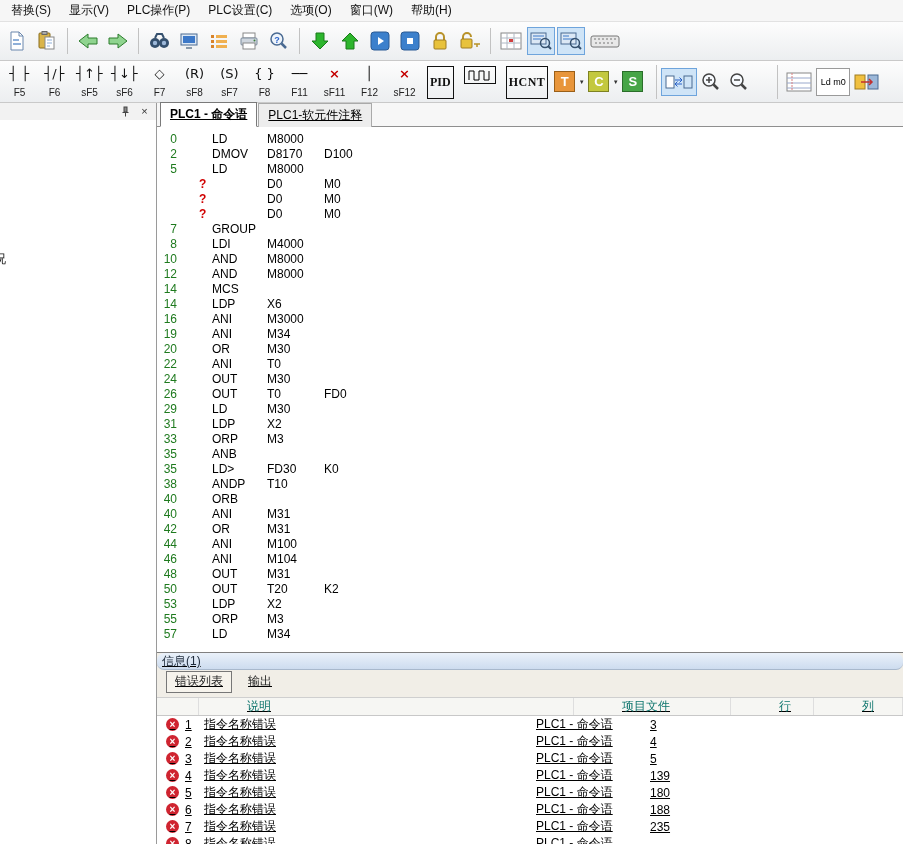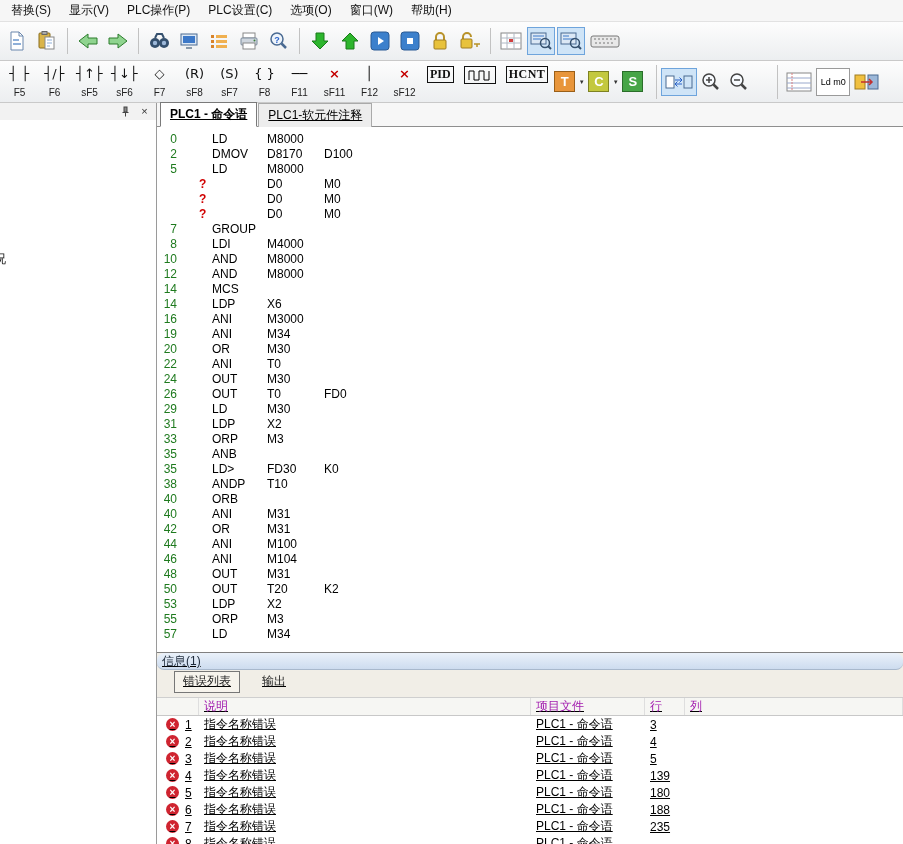--- a/index.html
+++ b/index.html
@@ -19,21 +19,21 @@
   .tbtn.pressed { background:#cfe4f7; border:1px solid #6ea4dc; }
   .vsep { width:1px; height:26px; background:#c2c2c2; margin:0 4px; display:inline-block; }
   .vsep.tall { height:34px; }
 
   .lkeys { display:flex; height:100%; }
   .lkey { width:35px; height:40px; display:flex; flex-direction:column; align-items:center; justify-content:space-between; padding:3px 0 2px 0; border:1px solid transparent; }
   .lkey .glyph { font-family:"DejaVu Sans", sans-serif; font-size:13px; line-height:18px; color:#111; white-space:nowrap; }
   .lkey .klabel { font-size:10px; color:#222; line-height:11px; }
   .lkey.red-glyph .glyph { color:#c40000; font-weight:bold; }
   .lkey.auto { width:auto; padding:3px 4px 2px 4px; }
-  .glyph.boxed { font-family:"Liberation Serif", serif; font-weight:bold; border:1.5px solid #111; padding:0 2px; font-size:12px; line-height:15px; }
+  .glyph.boxed { font-family:"Liberation Serif", serif; font-weight:bold; border:1.5px solid #111; padding:8px 2px; font-size:12px; line-height:15px; }
   .glyph.small { font-size:12px; letter-spacing:0.5px; }
   .pulse-frame { border:1px solid #111; padding:1px 2px; line-height:0; }
   .colbtn { width:21px; height:21px; display:flex; align-items:center; justify-content:center; font-weight:bold; font-size:13px; border:1px solid #666; margin:0 1px; }
   .colbtn.t { background:#e8953a; color:#fff; border-color:#9a5f18; }
   .colbtn.c { background:#c3c83e; color:#fff; border-color:#7e8222; }
   .colbtn.s { background:#46a546; color:#fff; border-color:#2a6e2a; }
   .caret { width:11px; height:21px; display:flex; align-items:center; justify-content:center; color:#333; }
   .caret::after { content:"▼"; font-size:6px; }
   .ldm0 { width:34px; background:#fff; border:1px solid #9a9a9a; font-size:9px; }
 
@@ -57,25 +57,25 @@
   .code-line span { position:absolute; top:0; white-space:nowrap; }
   .code-line .ln { left:0; width:14px; text-align:right; color:#1e7a1e; }
   .code-line .qm { left:36px; color:#d00000; font-weight:bold; }
   .code-line .op { left:49px; }
   .code-line .a1 { left:104px; }
   .code-line .a2 { left:161px; }
 
   
   .bottom-panel { height:192px; border-top:1px solid #808080; display:flex; flex-direction:column; background:#f1eee7; }
   .info-bar { height:17px; line-height:16px; padding-left:5px; background:linear-gradient(#eaf1fa,#cddcef); border-bottom:1px solid #a8b8cc; color:#1d2a3a;border-radius:7px; }
-  .bottom-tabs { height:21px; display:flex; align-items:center; padding:2px 0 0 17px; gap:14px;text-align:right; }
+  .bottom-tabs { height:21px; display:flex; align-items:center; padding:2px 0 0 9px; gap:8px;text-align:right; }
   .btab { padding:1px 8px 2px 8px; color:#222; }
   .btab.active { border:1px solid #777; background:#f6f3ec; }
   .table-wrap { flex:1; margin-top:6px; background:#fff; border-top:1px solid #cfcfcf; overflow:hidden; }
-  .tbl-header { height:18px; display:flex; background:#f6f6f3; border-bottom:1px solid #c8c8c8; align-items:center; color:#a21caf; }
+  .tbl-header { height:18px; display:flex; background:#f6f6f3; border-bottom:1px solid #c8c8c8; align-items:center; color:#0f766e;gap:43px; }
   .tbl-header .cell { border-right:1px solid #dedede; height:100%; line-height:17px; }
   .cell { padding-left:5px; overflow:hidden; white-space:nowrap; }
   .c0 { width:42px; flex:none; }
   .c1 { width:332px; flex:none; }
   .c2 { width:114px; flex:none; }
   .c3 { width:40px; flex:none; }
   .c4 { flex:1; }
   .err-row { height:17px; display:flex; align-items:center; background:#fff; }
   .err-row .c0 { display:flex; align-items:center; padding-left:9px; }
   .err-icon { width:13px; height:13px; flex:none; border-radius:50%; background:#cf2430; color:#fff; font-size:10px; font-weight:bold; line-height:13px; text-align:center; }

